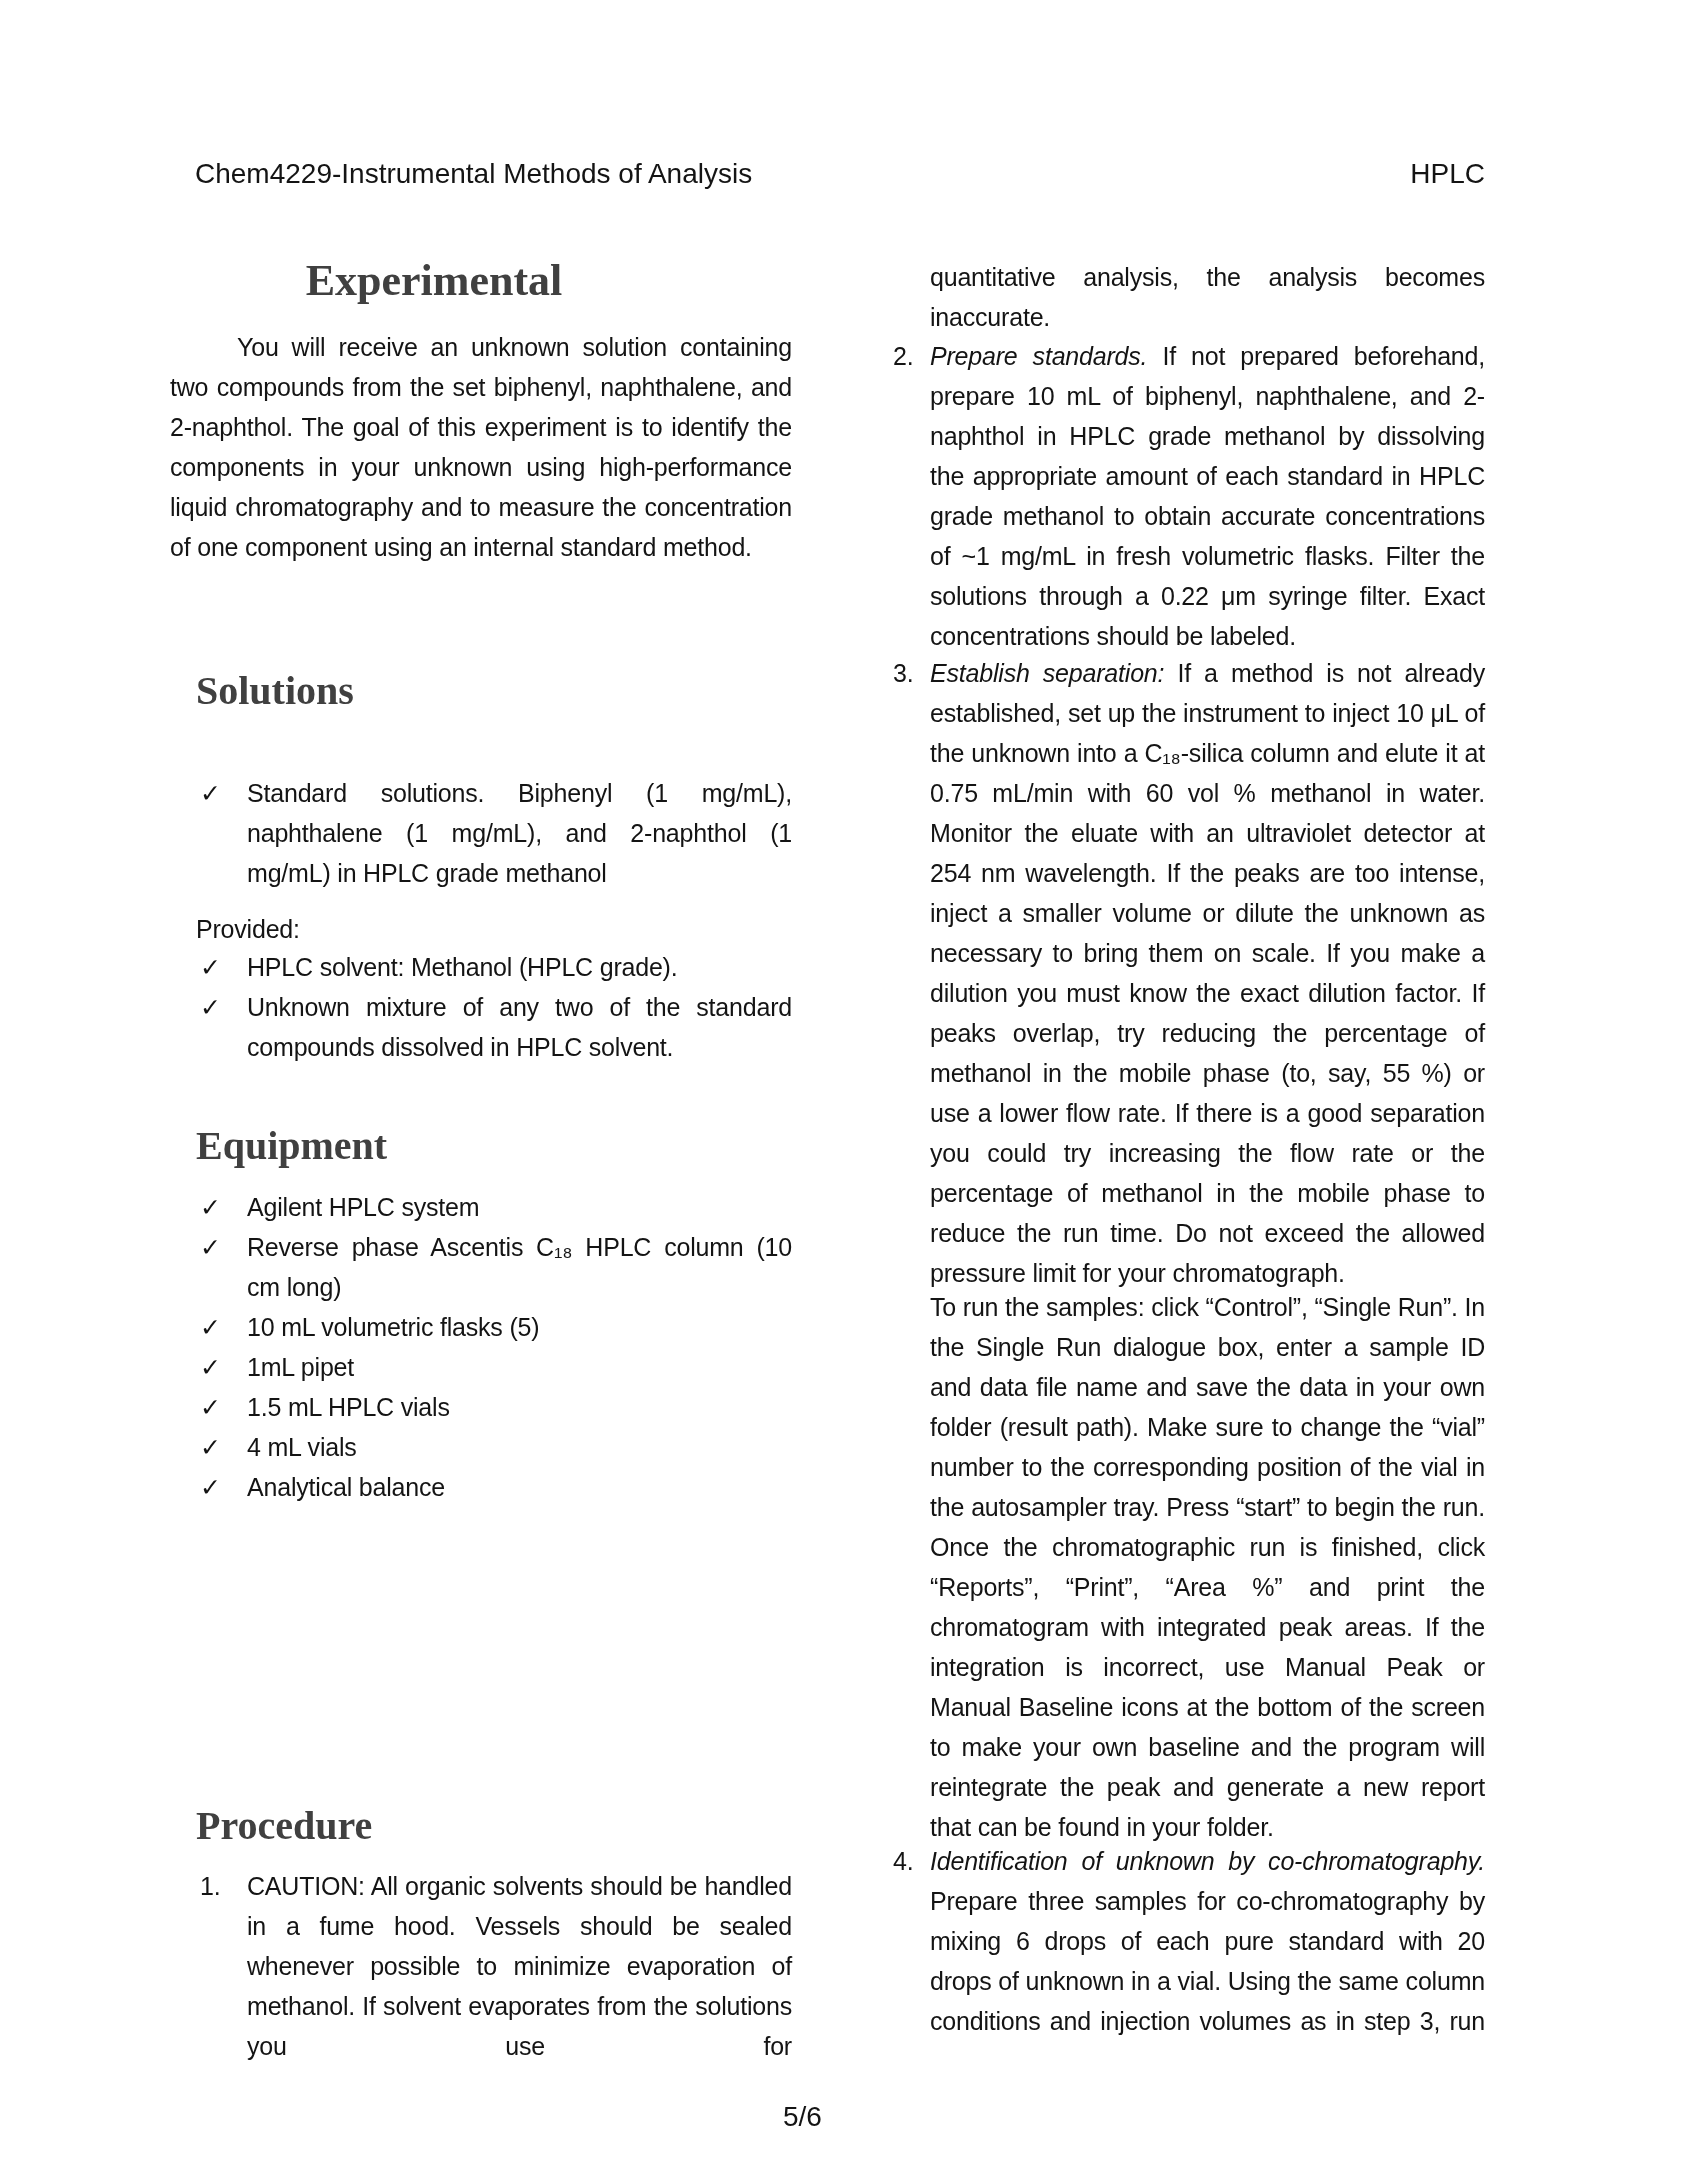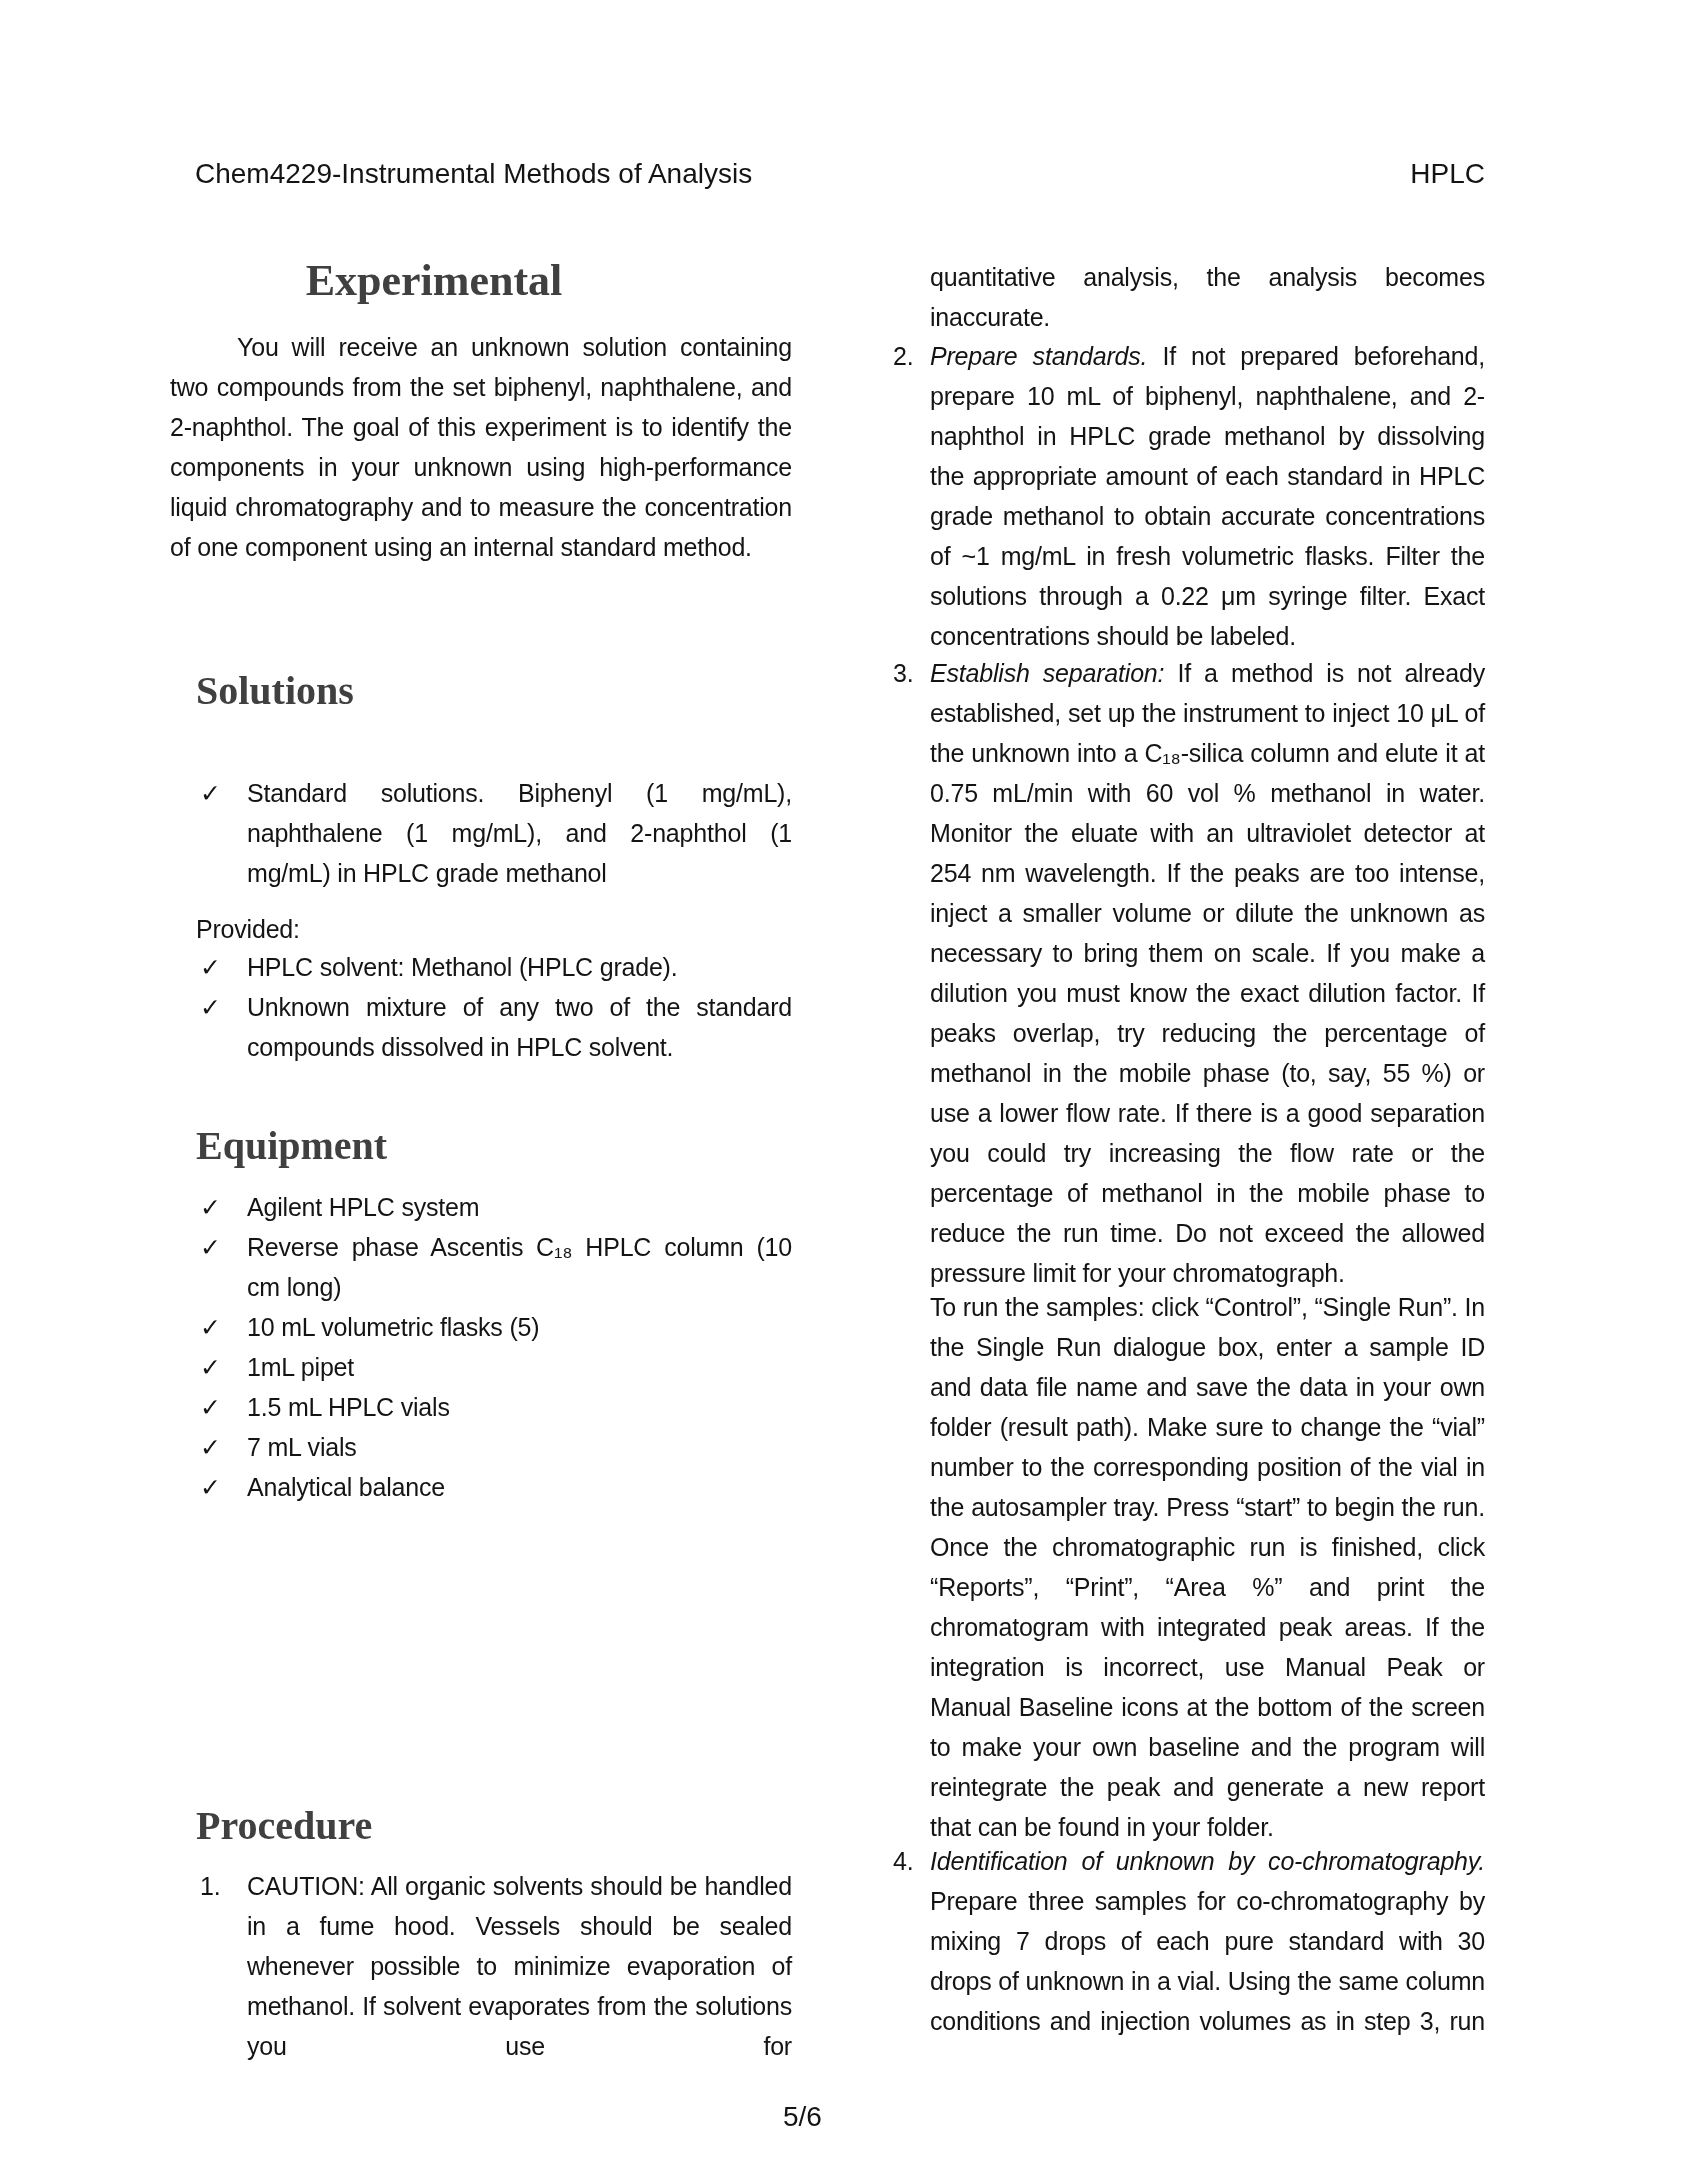--- a/index.html
+++ b/index.html
@@ -98,21 +98,21 @@
     <div class="hang">
       <span class="marker-l">✓</span>
       <span class="item-text justify">1mL pipet</span>
     </div>
     <div class="hang">
       <span class="marker-l">✓</span>
       <span class="item-text justify">1.5 mL HPLC vials</span>
     </div>
     <div class="hang">
       <span class="marker-l">✓</span>
-      <span class="item-text justify">7 mL vials</span>
+      <span class="item-text justify">4 mL vials</span>
     </div>
     <div class="hang">
       <span class="marker-l">✓</span>
       <span class="item-text justify">Analytical balance</span>
     </div>
   </div>
 
 
 
   <div class="abs col-left h2" style="top:1744px;">Procedure</div>
@@ -138,20 +138,20 @@
       <span class="num-r">3.</span>
       <span class="item-text justify"><span class="italic">Establish separation:</span><span> If a method is not already established, set up the instrument to inject 10 μL of the unknown into a C₁₈-silica column and elute it at 0.75 mL/min with 60 vol % methanol in water. Monitor the eluate with an ultraviolet detector at 254 nm wavelength. If the peaks are too intense, inject a smaller volume or dilute the unknown as necessary to bring them on scale. If you make a dilution you must know the exact dilution factor. If peaks overlap, try reducing the percentage of methanol in the mobile phase (to, say, 55 %) or use a lower flow rate. If there is a good separation you could try increasing the flow rate or the percentage of methanol in the mobile phase to reduce the run time. Do not exceed the allowed pressure limit for your chromatograph.</span></span>
     </div>
   </div>
 
   <div class="abs col-right body-text justify" style="top:1229px; padding-left:67px;">To run the samples: click “Control”, “Single Run”. In the Single Run dialogue box, enter a sample ID and data file name and save the data in your own folder (result path). Make sure to change the “vial” number to the corresponding position of the vial in the autosampler tray. Press “start” to begin the run. Once the chromatographic run is finished, click “Reports”, “Print”, “Area %” and print the chromatogram with integrated peak areas. If the integration is incorrect, use Manual Peak or Manual Baseline icons at the bottom of the screen to make your own baseline and the program will reintegrate the peak and generate a new report that can be found in your folder.</div>
 
   <div class="abs col-right body-text" style="top:1783px;">
     <div class="hang">
       <span class="num-r">4.</span>
-      <span class="item-text justify-all"><span class="italic">Identification of unknown by co-chromatography.</span><span> Prepare three samples for co-chromatography by mixing 7 drops of each pure standard with 30 drops of unknown in a vial. Using the same column conditions and injection volumes as in step 3, run</span></span>
+      <span class="item-text justify-all"><span class="italic">Identification of unknown by co-chromatography.</span><span> Prepare three samples for co-chromatography by mixing 6 drops of each pure standard with 20 drops of unknown in a vial. Using the same column conditions and injection volumes as in step 3, run</span></span>
     </div>
   </div>
 
   <div class="abs footer" style="left:783px; top:2041px; width:119px; ">5/6</div>
 
 </div>
 
 
 </body></html>

